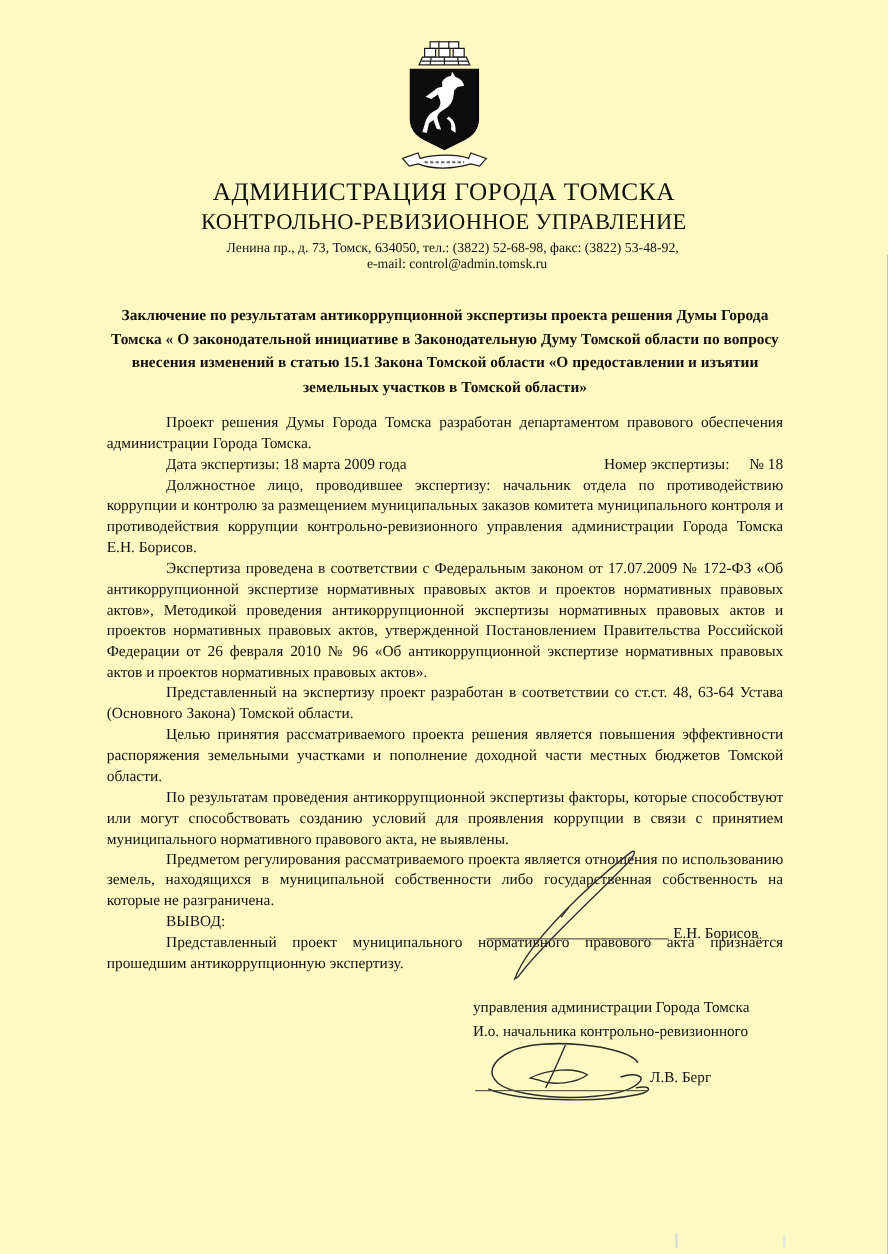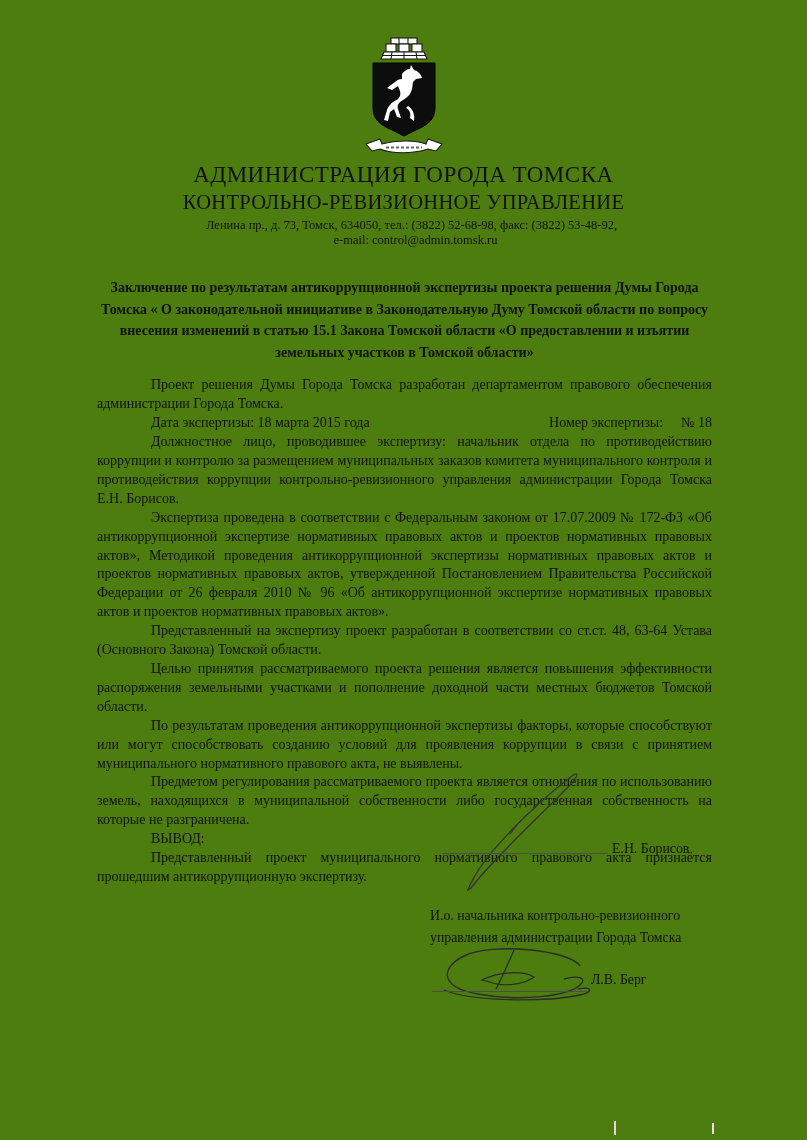--- a/index.html
+++ b/index.html
@@ -1,20 +1,20 @@
 <!DOCTYPE html>
 <html lang="ru"><head>
 <meta charset="utf-8">
 <style>
   html,body{margin:0;padding:0;background:#888;}
   .page{
     position:relative;
     width:807px;height:1140px;
     margin:0 auto;
-    background:#4d7c0f;
+    background:#fef9c3;
     font-family:"Liberation Serif","DejaVu Serif",serif;
     color:#111;
     overflow:hidden;
   }
   
   .letterhead{text-align:center;}
   .emblem{display:block;margin:36px auto 2px auto;}
   .org-name{font-size:23px;letter-spacing:.5px;line-height:26px;}
   .dept-name{font-size:20.5px;letter-spacing:.3px;line-height:25px;margin-top:2px;}
   .addr{font-size:12.5px;line-height:15px;margin-top:3px;padding-left:16px;}
@@ -80,21 +80,21 @@
     <div class="dept-name">КОНТРОЛЬНО-РЕВИЗИОННОЕ УПРАВЛЕНИЕ</div>
     <div class="addr">Ленина пр., д. 73, Томск, 634050, тел.: (3822) 52-68-98, факс: (3822) 53-48-92,</div>
     <div class="addr2">e-mail: control@admin.tomsk.ru</div>
   </div>
 
   <div class="doc-title">Заключение по результатам антикоррупционной экспертизы проекта решения Думы Города Томска « О законодательной инициативе в Законодательную Думу Томской области по вопросу внесения изменений в статью 15.1 Закона Томской области «О предоставлении и изъятии земельных участков в Томской области»</div>
 
   <div class="body-text">
     <p>Проект решения Думы Города Томска разработан департаментом правового обеспечения администрации Города Томска.</p>
     <div class="meta-row">
-      <span>Дата экспертизы: 18 марта 2015 года</span>
+      <span>Дата экспертизы: 18 марта 2009 года</span>
       <span class="meta-right">
         <span>Номер экспертизы:</span>
         <span>№ 18</span>
       </span>
     </div>
     <p>Должностное лицо, проводившее экспертизу: начальник отдела по противодействию коррупции и контролю за размещением муниципальных заказов комитета муниципального контроля и противодействия коррупции контрольно-ревизионного управления администрации Города Томска Е.Н. Борисов.</p>
     <p>Экспертиза проведена в соответствии с Федеральным законом от 17.07.2009  № 172-ФЗ «Об антикоррупционной экспертизе нормативных правовых актов и проектов нормативных правовых актов», Методикой проведения антикоррупционной экспертизы нормативных правовых актов и проектов нормативных правовых актов, утвержденной Постановлением Правительства Российской Федерации от 26 февраля 2010  № 96 «Об антикоррупционной экспертизе нормативных правовых актов и проектов нормативных правовых актов».</p>
     <p>Представленный на экспертизу проект разработан в соответствии со ст.ст. 48,  63-64  Устава (Основного Закона) Томской области.</p>
     <p>Целью принятия рассматриваемого проекта решения является повышения эффективности распоряжения земельными участками и пополнение доходной части местных бюджетов  Томской области.</p>
     <p>По результатам проведения антикоррупционной экспертизы факторы, которые способствуют или могут способствовать созданию условий для проявления коррупции в связи с принятием муниципального нормативного правового акта, не выявлены.</p>
@@ -104,22 +104,22 @@
   </div>
 
   <svg class="abs" style="left:452px;top:768px;" width="130" height="132" viewBox="0 0 130 132">
     <path d="M16,122 C28,88 86,34 120,8 C126,3 127,7 119,16 C86,50 38,94 19,120 Z" fill="none" stroke="#333" stroke-width="1.3"></path>
     <path d="M58,66 l7,-9" fill="none" stroke="#333" stroke-width="1.2"></path>
   </svg>
   <div class="abs sig-line" style="left:442px;top:853px;width:166px;"></div>
   <div class="abs sig-name" style="left:612px;top:841px;">Е.Н. Борисов</div>
 
   <div class="abs approver" style="left:430px;top:905px;width:310px;">
+    <div>управления  администрации Города Томска</div>
     <div>И.о. начальника контрольно-ревизионного</div>
-    <div>управления  администрации Города Томска</div>
   </div>
 
   <svg class="abs" style="left:430px;top:944px;" width="172" height="64" viewBox="0 0 172 64">
     <path d="M150,22 C140,6 62,-2 34,12 C8,25 12,44 48,50 C92,58 138,52 150,41 C158,34 148,31 134,35" fill="none" stroke="#2c2c2c" stroke-width="1.4"></path>
     <path d="M14,46 C40,57 112,59 150,51 C164,48 162,42 148,45" fill="none" stroke="#2c2c2c" stroke-width="1.3"></path>
     <path d="M84,6 C78,20 72,34 66,45" fill="none" stroke="#2c2c2c" stroke-width="1.3"></path>
     <path d="M52,36 C68,28 92,26 104,33 C94,41 72,43 60,38 Z" fill="none" stroke="#2c2c2c" stroke-width="1.2"></path>
   </svg>
   <div class="abs sig-line" style="left:432px;top:991px;width:156px;border-top-width:1px;"></div>
   <div class="abs sig-name" style="left:591px;top:972px;">Л.В. Берг</div>

